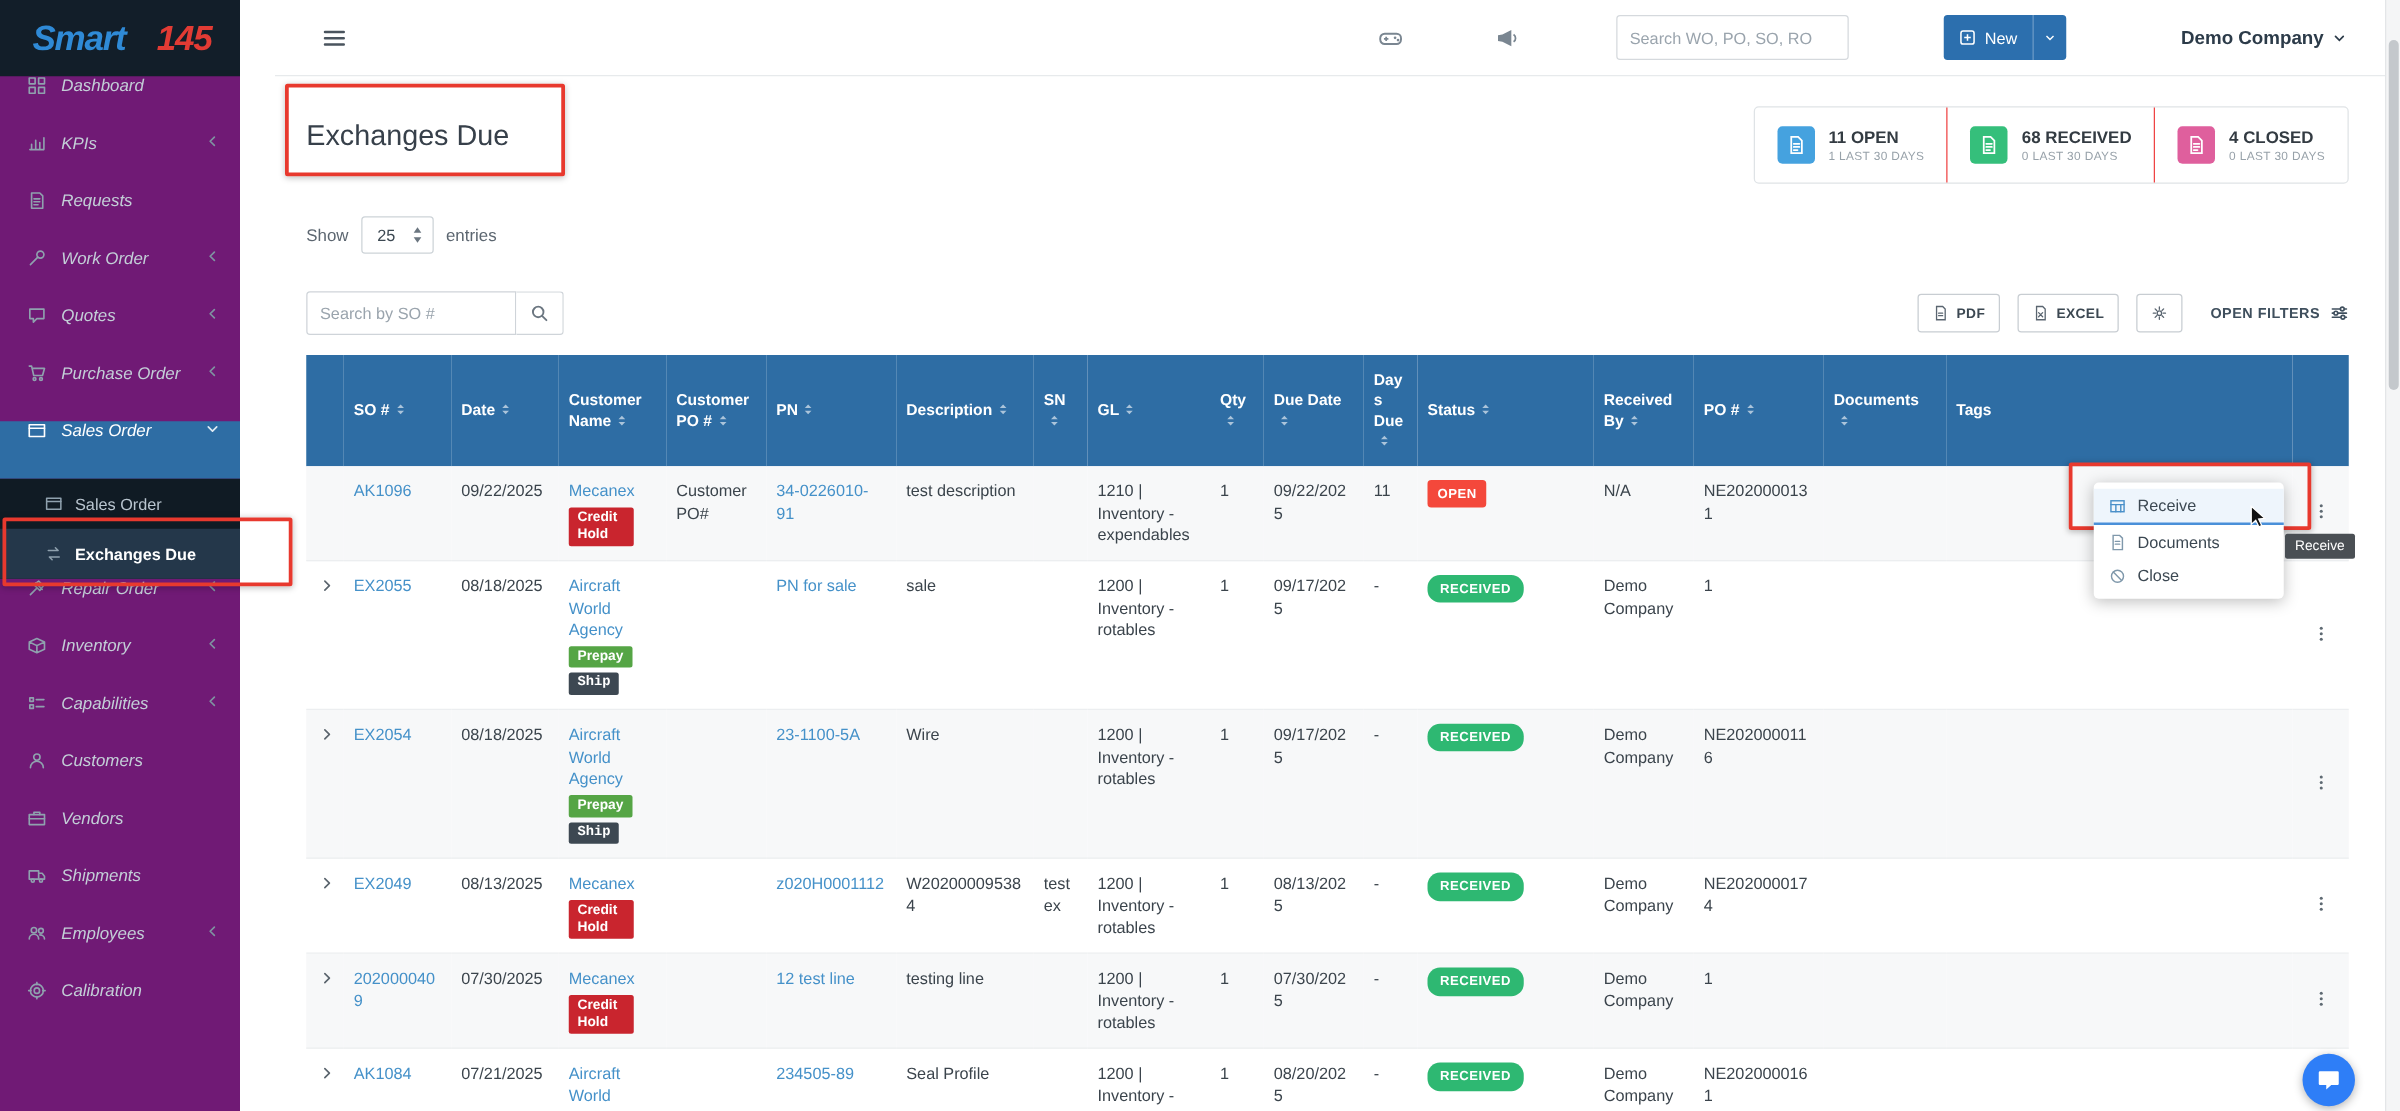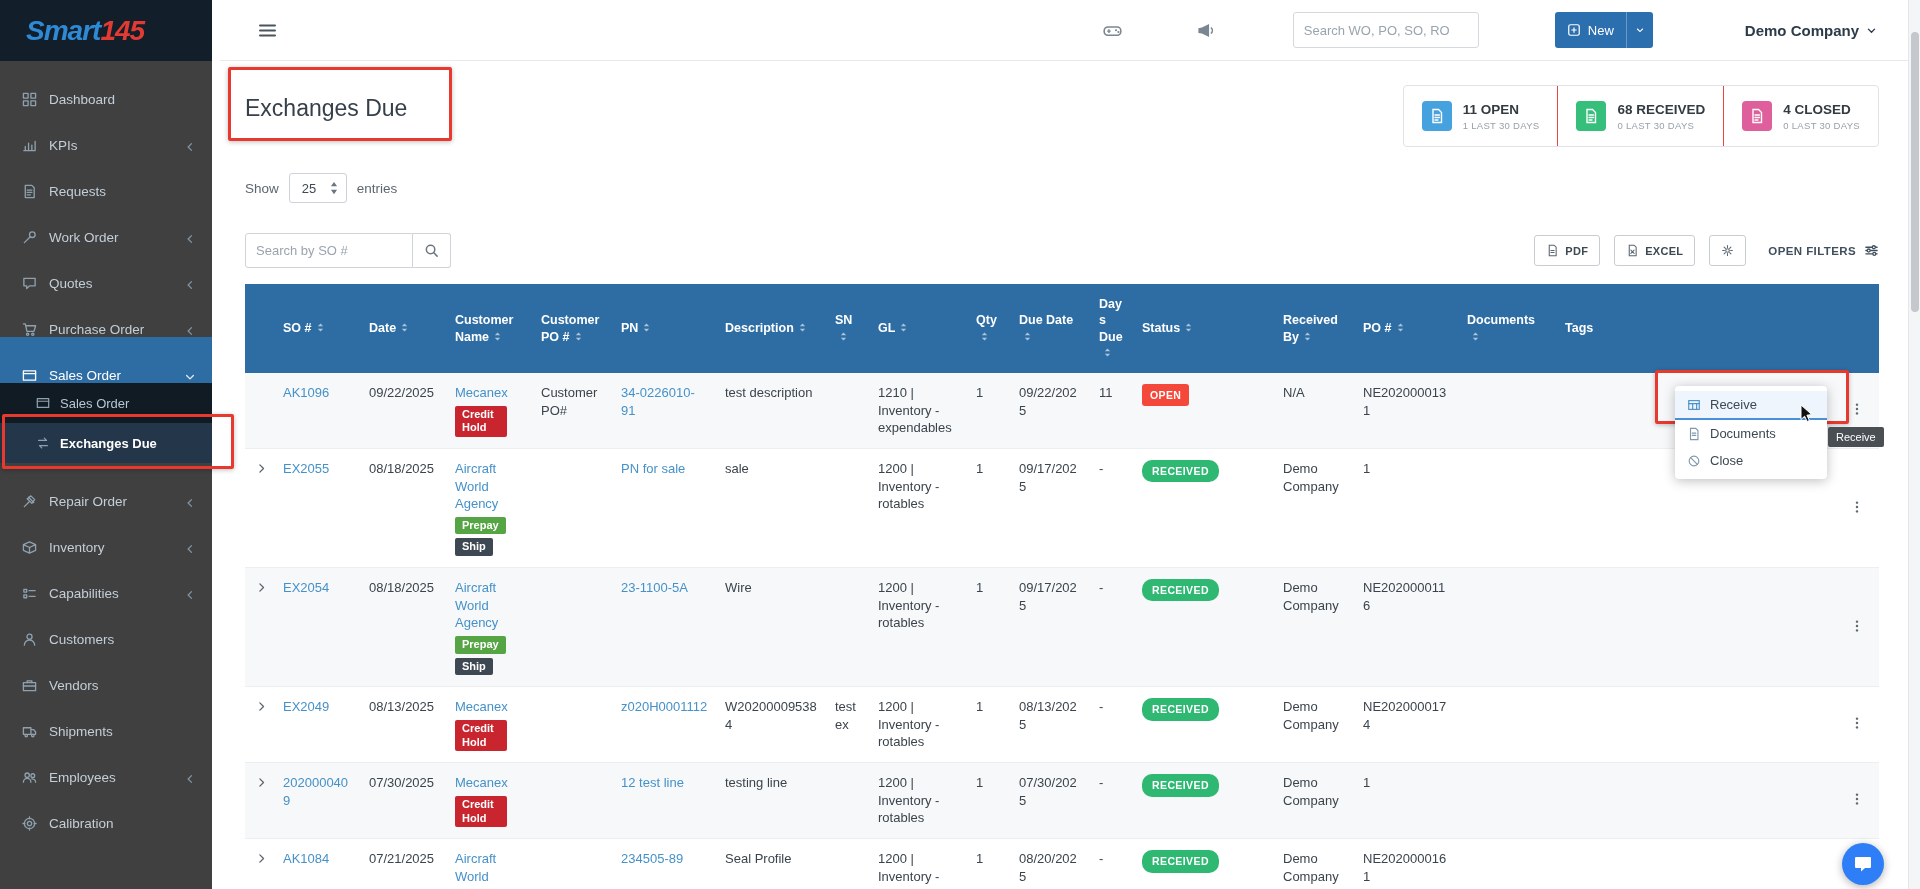--- a/index.html
+++ b/index.html
@@ -1,25 +1,25 @@
 <!DOCTYPE html>
 <html><head>
 <meta charset="utf-8">
 <style>
   * { margin:0; padding:0; box-sizing:border-box; }
   html,body { width:1920px; height:889px; overflow:hidden; }
   body { font-family:"Liberation Sans", sans-serif; background:#fff; }
   .app { position:relative; width:1920px; height:889px; background:#fff; overflow:hidden; }
 
   
-  .sidebar { position:absolute; left:0; top:0; width:212px; height:100%; background:#404040; z-index:5; }
+  .sidebar { position:absolute; left:0; top:0; width:192px; height:100%; background:#701a75; z-index:5; }
   .logo { height:61px; display:flex; align-items:center; padding-left:26px; background:#121e29; }
   .logo-primary { color:#2f8ad6; font-size:28px; font-weight:bold; font-style:italic; letter-spacing:-1px; }
-  .logo-secondary { color:#e23b34; font-size:28px; font-weight:bold; font-style:italic; letter-spacing:-1px; }
-  .nav-item { height:46px; display:flex; align-items:flex-end; padding:0 16px 0 22px; color:#c3ced7; font-size:13.5px; cursor:pointer; }
+  .logo-secondary { color:#e23b34; font-size:28px; font-weight:bold; font-style:italic; letter-spacing:-1px;margin-left:25px; }
+  .nav-item { height:46px; display:flex; align-items:flex-start; padding:0 16px 0 22px; color:#c3ced7; font-size:13.5px; cursor:pointer;font-style:italic; }
   .nav-item.active { background:#2e6da4; color:#fff; }
   .ico { display:inline-flex; color:#8fa1ae; margin-right:12px; }
   .nav-item.active .ico { color:#fff; }
   .nico { width:15px; height:15px; fill:none; stroke:currentColor; stroke-width:1.4; stroke-linecap:round; stroke-linejoin:round; }
   .nav-label { flex:0 1 auto; }
   .chev { margin-left:auto; display:inline-flex; color:#7f93a1; }
   .nav-item.active .chev { color:#dfeaf3; }
   .chev svg { width:12px; height:12px; fill:none; stroke:currentColor; stroke-width:1.8; stroke-linecap:round; stroke-linejoin:round; }
   .submenu { background:#101b24; }
   .sub-item { height:40px; display:flex; align-items:center; padding-left:36px; color:#b9c5cf; font-size:13px; cursor:pointer; }
@@ -79,21 +79,21 @@
   table.grid { width:100%; border-collapse:collapse; table-layout:fixed; }
   table.grid thead th { background:#2e6da4; color:#fff; font-size:12.5px; font-weight:bold; text-align:left; padding:12px 8px; vertical-align:middle; line-height:1.3; word-wrap:break-word; }
   .sorti { width:13px; height:13px; margin-left:2px; vertical-align:-2px; fill:rgba(255,255,255,.6); }
   table.grid tbody td { padding:11px 8px; font-size:13px; color:#3b444c; vertical-align:top; line-height:1.35; border-bottom:1px solid #eceef0; word-wrap:break-word; }
   table.grid tbody tr:nth-child(odd) { background:#f7f8f9; }
   .lnk { color:#4591c9; text-decoration:none; cursor:pointer; }
   .badges { margin-top:4px; }
   .badge { display:block; width:fit-content; padding:2px 7px; border-radius:2px; color:#fff; font-size:11px; font-weight:bold; margin-top:4px; line-height:1.25; }
   .b-red { background:#c9252e; max-width:52px; text-align:left; }
   .b-green { background:#55a545; }
-  .b-dark { background:#3d4852; }
+  .b-dark { background:#3d4852;font-family:Liberation Mono, monospace; }
   .st { display:inline-block; color:#fff; font-size:10.5px; font-weight:bold; letter-spacing:.4px; }
   .st-open { background:#f4483b; padding:4px 8px; border-radius:3px; }
   .st-received { background:#2eb872; padding:4px 10px; border-radius:10px; }
   .expbtn { background:none; border:none; cursor:pointer; color:#5a646d; display:inline-flex; padding:2px; }
   .expbtn svg { width:13px; height:13px; }
   td.va-mid { vertical-align:middle !important; text-align:center; }
   .kebtn { background:none; border:none; cursor:pointer; padding:3px 6px; color:#5f6a73; }
   .kebtn svg { width:14px; height:16px; fill:currentColor; }
 
   

